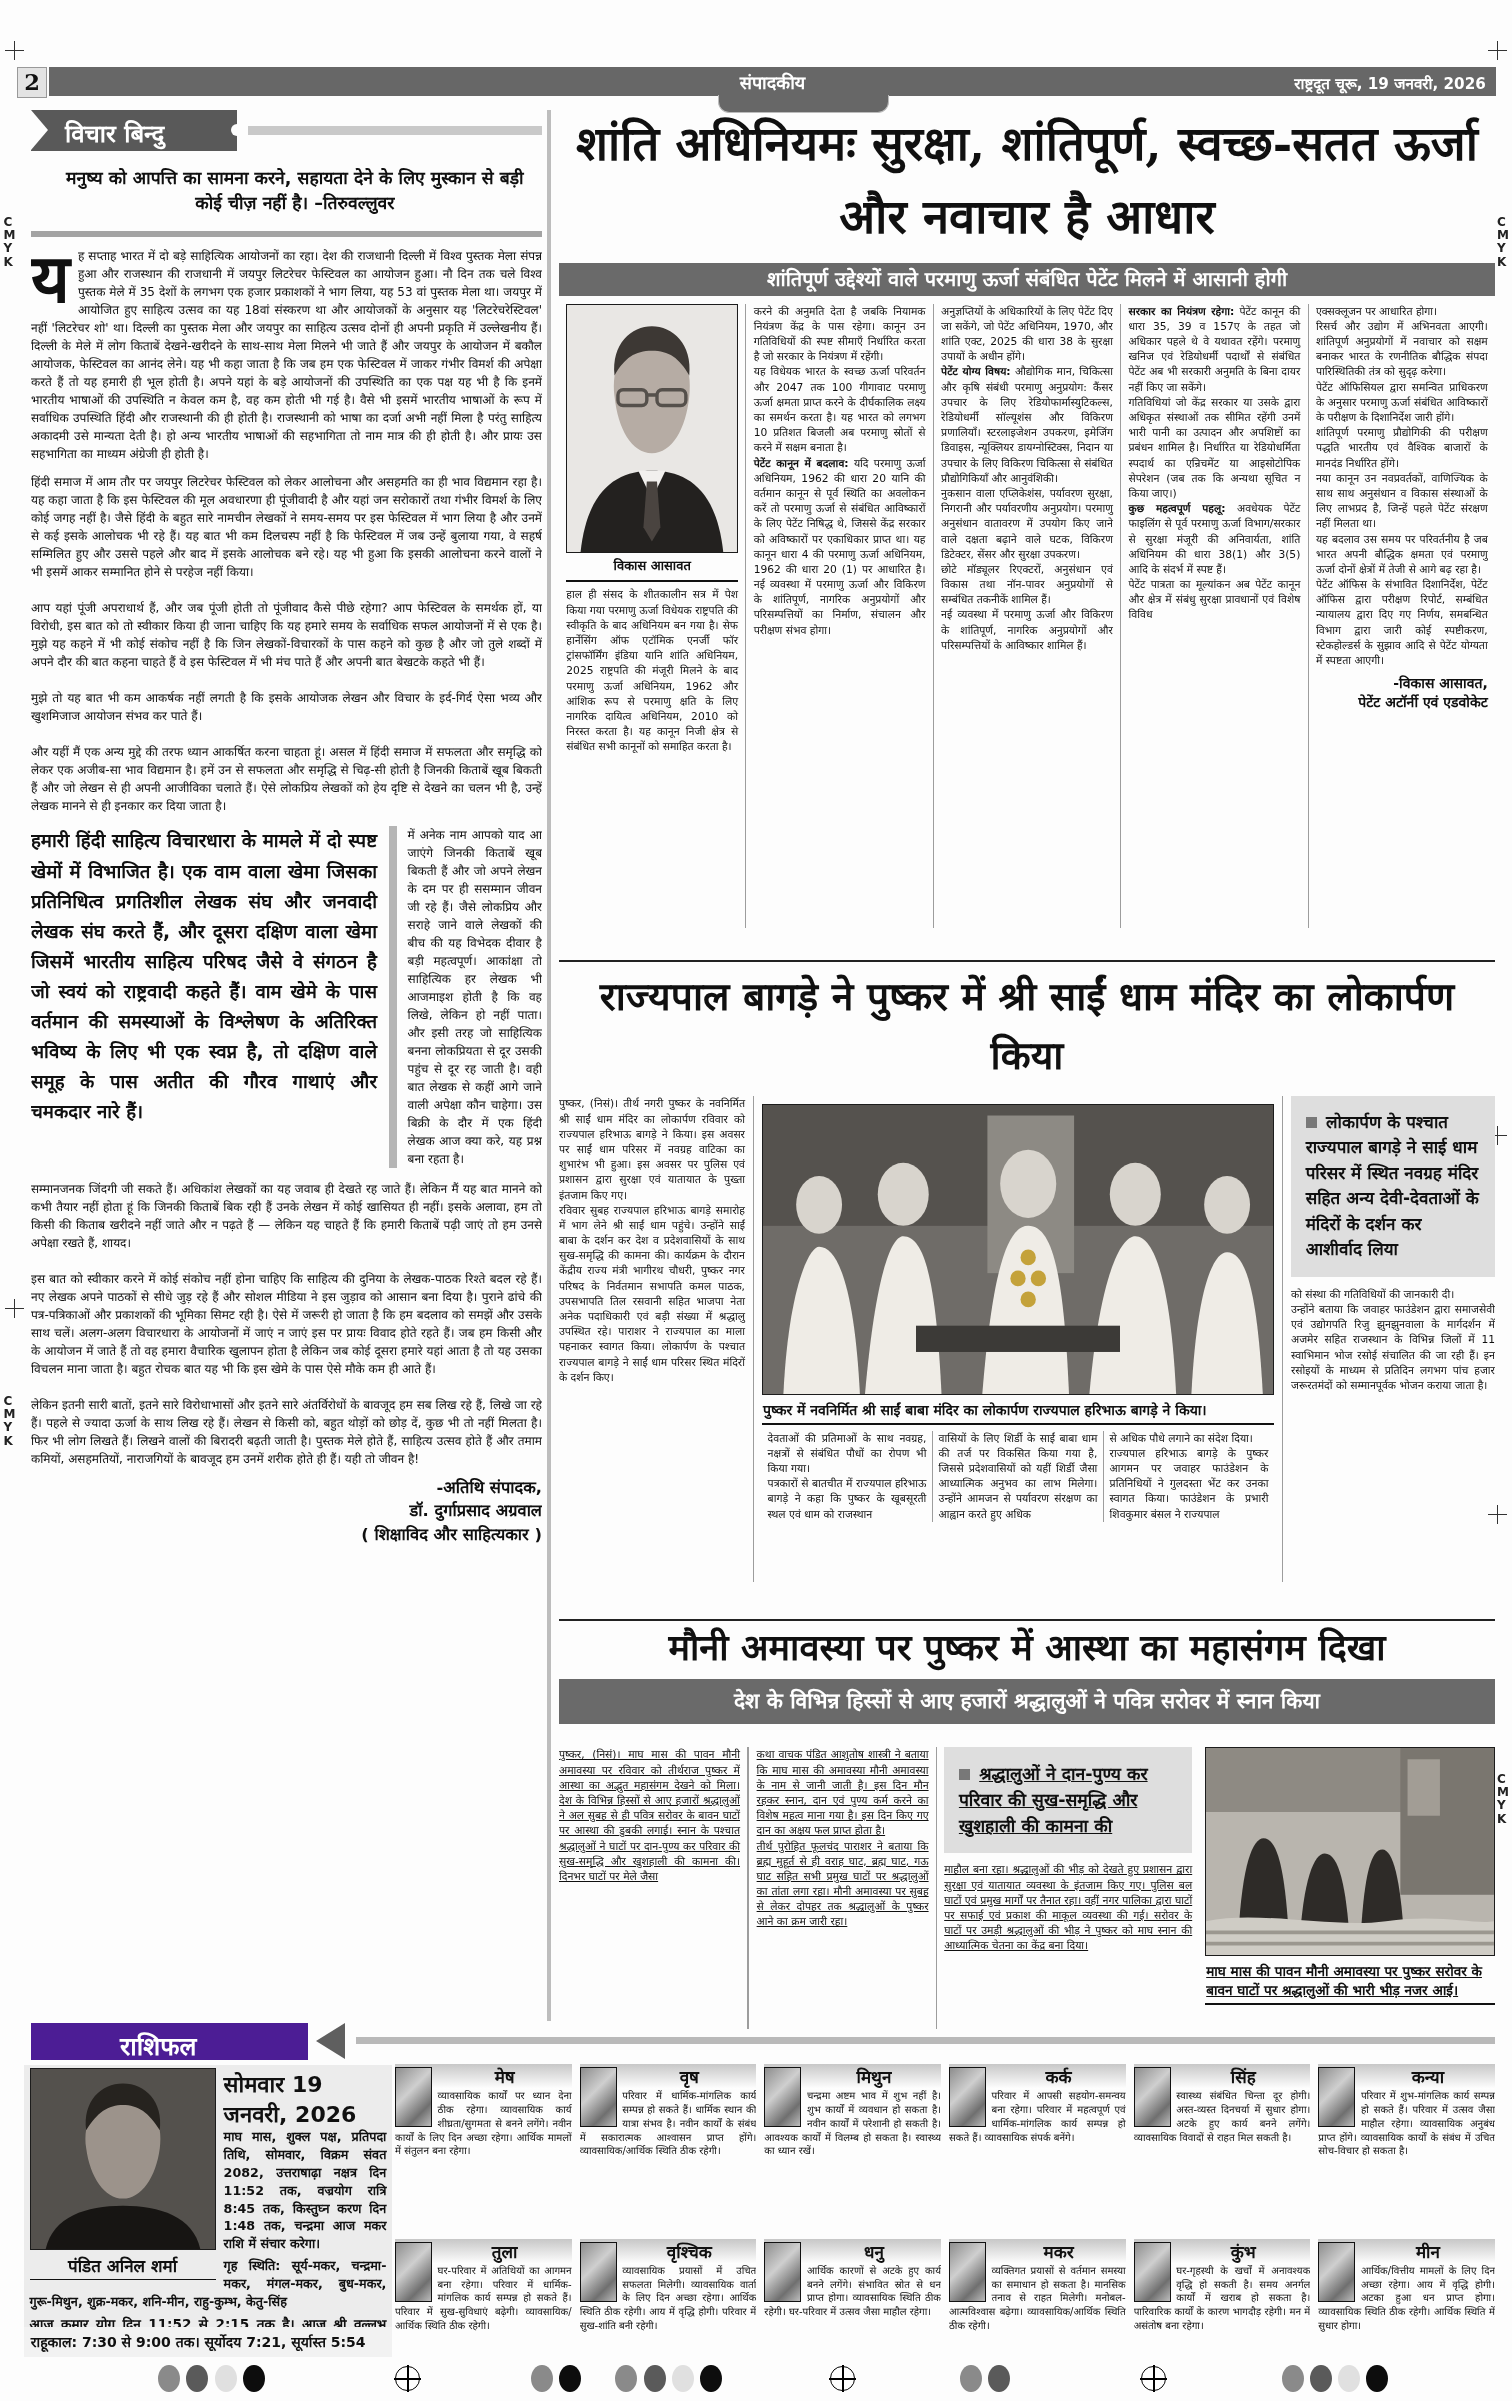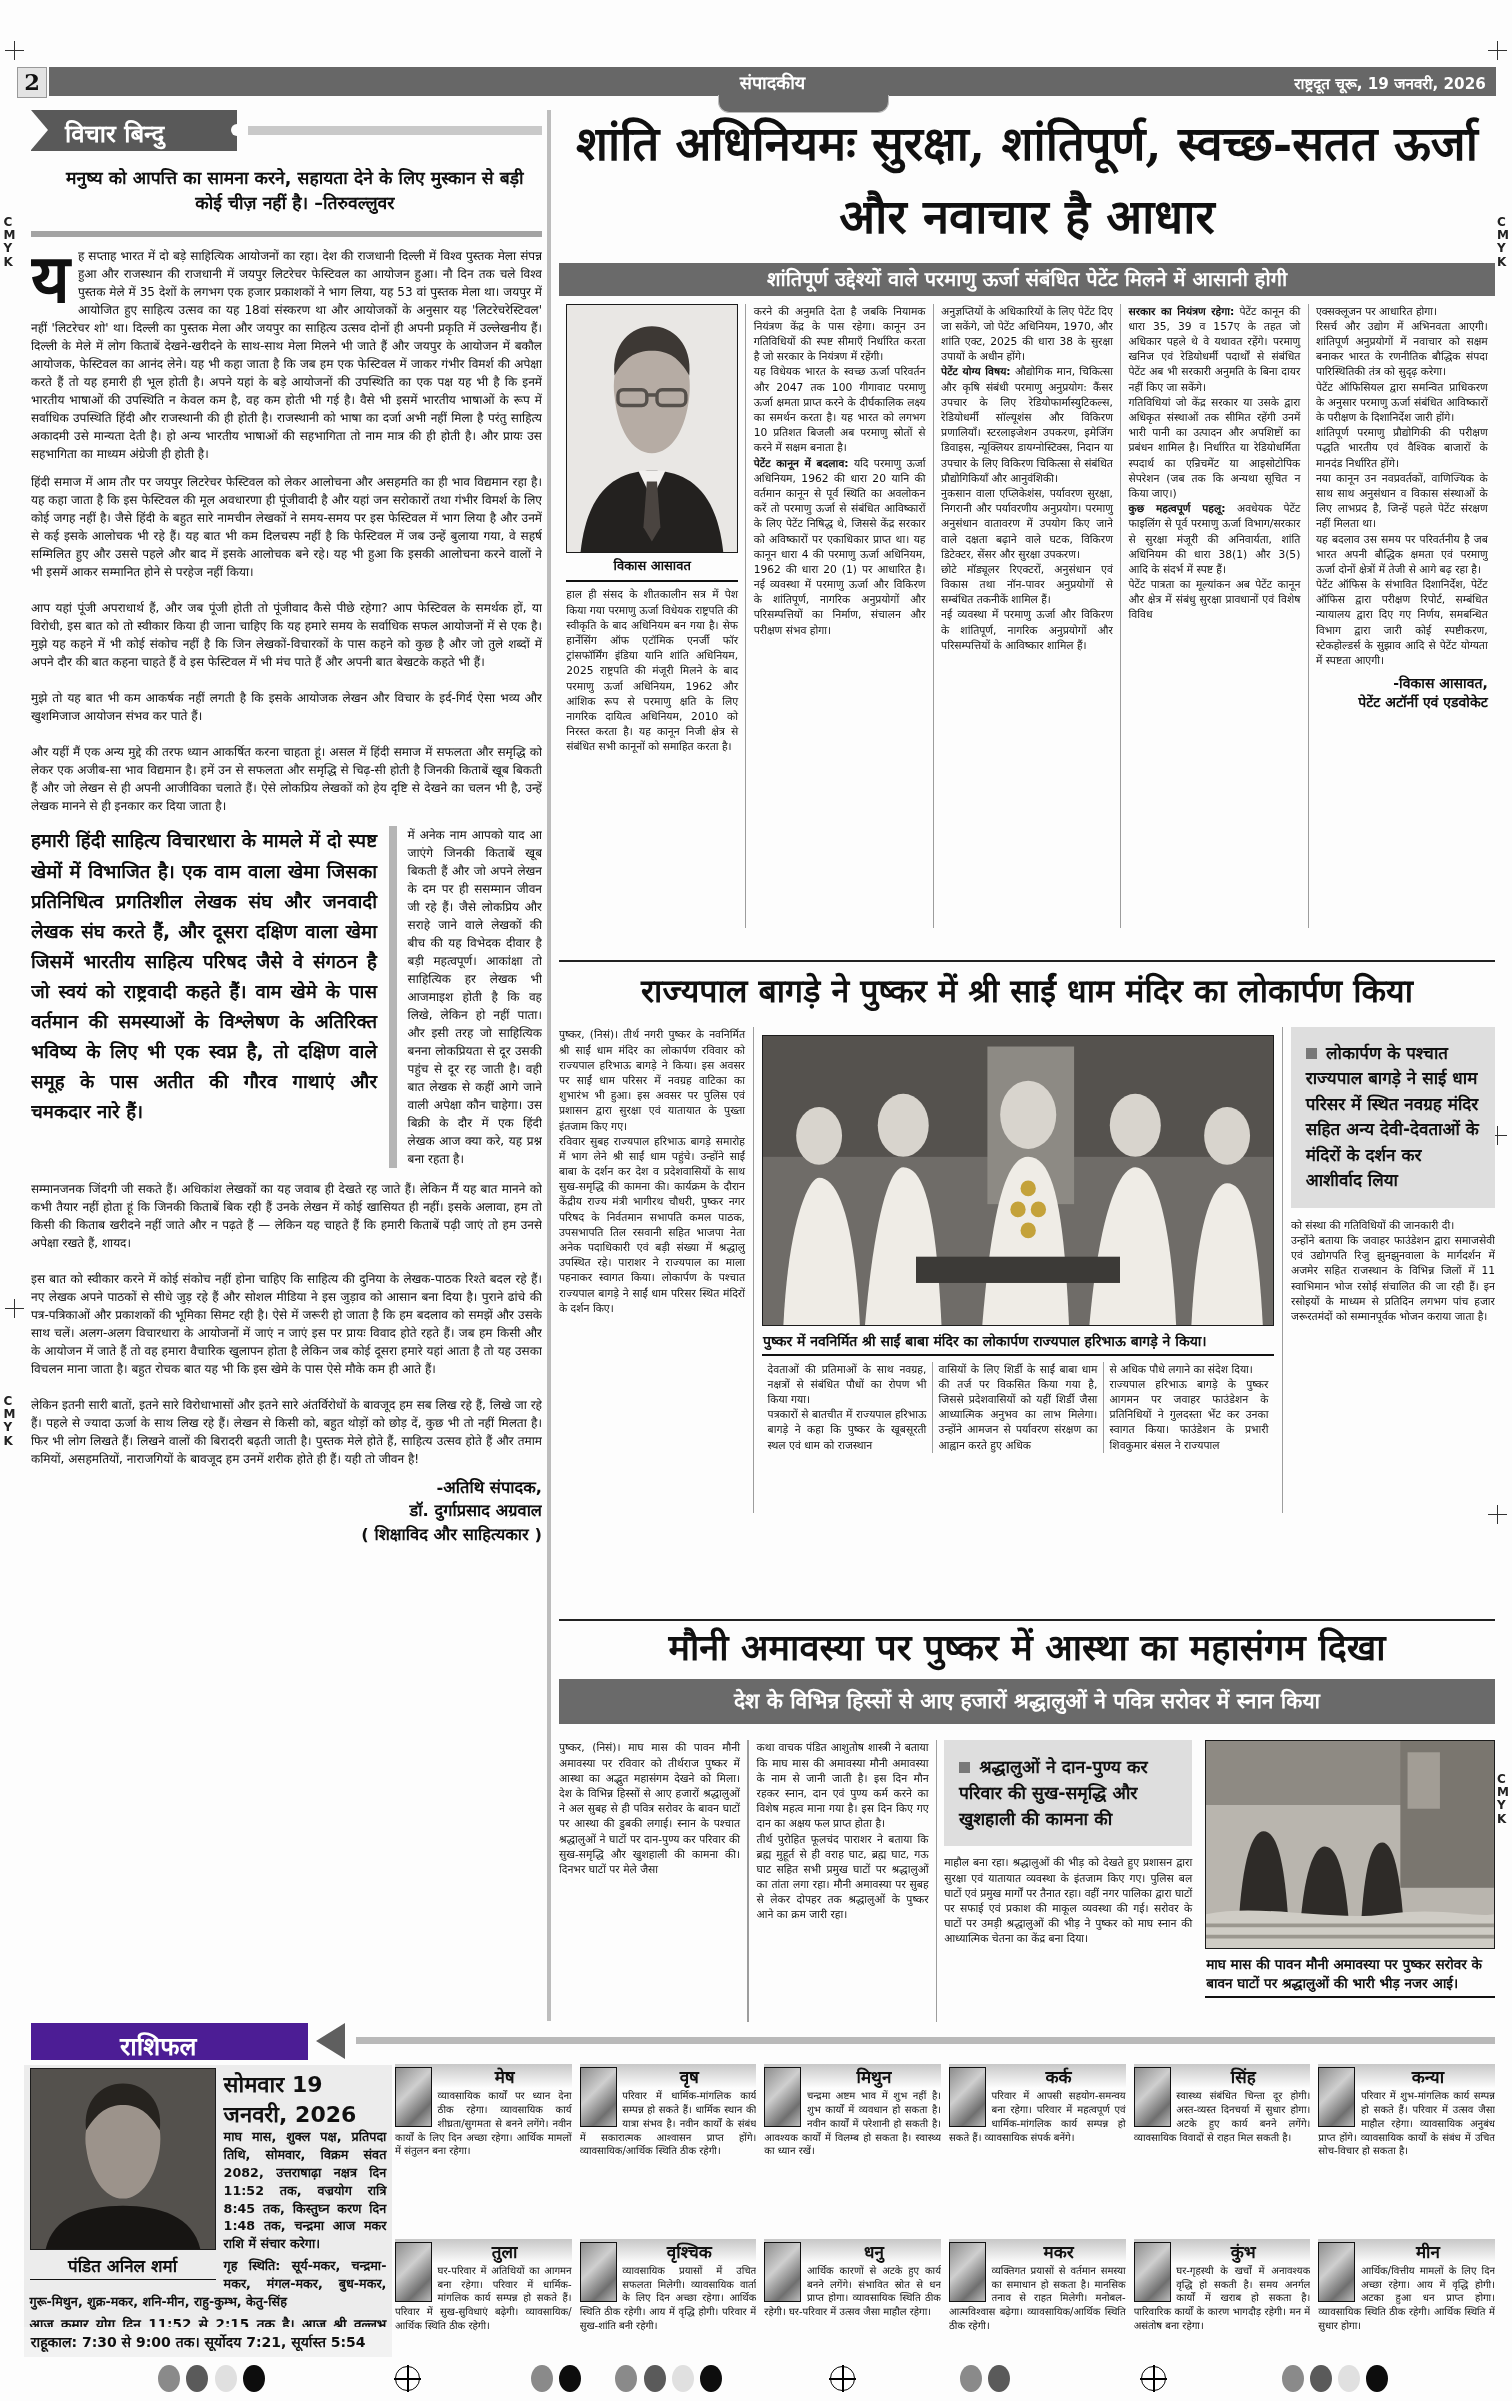--- a/index.html
+++ b/index.html
@@ -52,32 +52,32 @@
   
   .shanti{position:absolute;left:559px;top:108px;width:936px;}
   .shanti .headline{font-size:47px;line-height:1.55;}
   .shanti .graybar{margin-top:9px;height:33px;font-size:20px;line-height:33px;}
   .shanti .ncolrow{margin-top:8px;height:624px;overflow:hidden;}
   .shanti .ncol{flex:1;padding:0 7.3px;}
   .sbyline{margin-top:5.6px;text-align:right;font-size:14px;font-weight:700;line-height:1.4;}
   
   .hline{position:absolute;left:559px;width:936px;height:1.7px;background:#222;}
   .sai{position:absolute;left:559px;top:967px;width:936px;}
-  .sai .headline{font-size:32px;line-height:1.5;}
+  .sai .headline{font-size:39px;line-height:1.5;}
   .sai .bodyrow{display:flex;margin-top:12.4px;height:486px;overflow:hidden;}
   .sai .c1{width:186px;padding-right:8px;border-right:0.6px solid #9d9d9d;}
   .sai .cphoto{width:512px;padding:8px 8px;}
   .sai .c3{flex:1;padding-left:8px;border-left:0.6px solid #9d9d9d;}
   .sai .subrow{display:flex;margin-top:5.6px;}
   .sai .subrow .ncol{flex:1;padding:0 5.6px;}
   
   .mauni{position:absolute;left:559px;top:1626px;width:936px;}
   .mauni .headline{font-size:36px;line-height:1.2;}
   .mauni .graybar{margin-top:10.2px;height:45px;font-size:21px;line-height:45px;}
-  .mauni .bodyrow{display:flex;margin-top:16px;height:282px;overflow:hidden;}
+  .mauni .bodyrow{display:flex;margin-top:23px;height:282px;overflow:hidden;text-decoration:underline;}
   .mauni .c1{width:181px;padding-right:7.3px;border-right:0.6px solid #9d9d9d;}
   .mauni .c2{width:172px;padding:0 7.3px;border-right:0.6px solid #9d9d9d;}
   .mauni .c3{width:248px;padding:0 7.3px;}
   .mauni .cphoto{flex:1;padding-left:5.6px;}
   
   .rban{position:absolute;left:31px;top:2023px;width:277px;height:37px;background:#4c1d95;}
   .rban-label{position:absolute;left:0;right:22.6px;top:4.5px;text-align:center;color:#fff;
               font-size:25px;font-weight:700;}
   .rban-arrow{position:absolute;left:316px;top:2023px;width:0;height:0;
               border-top:18.6px solid transparent;border-bottom:18.6px solid transparent;

